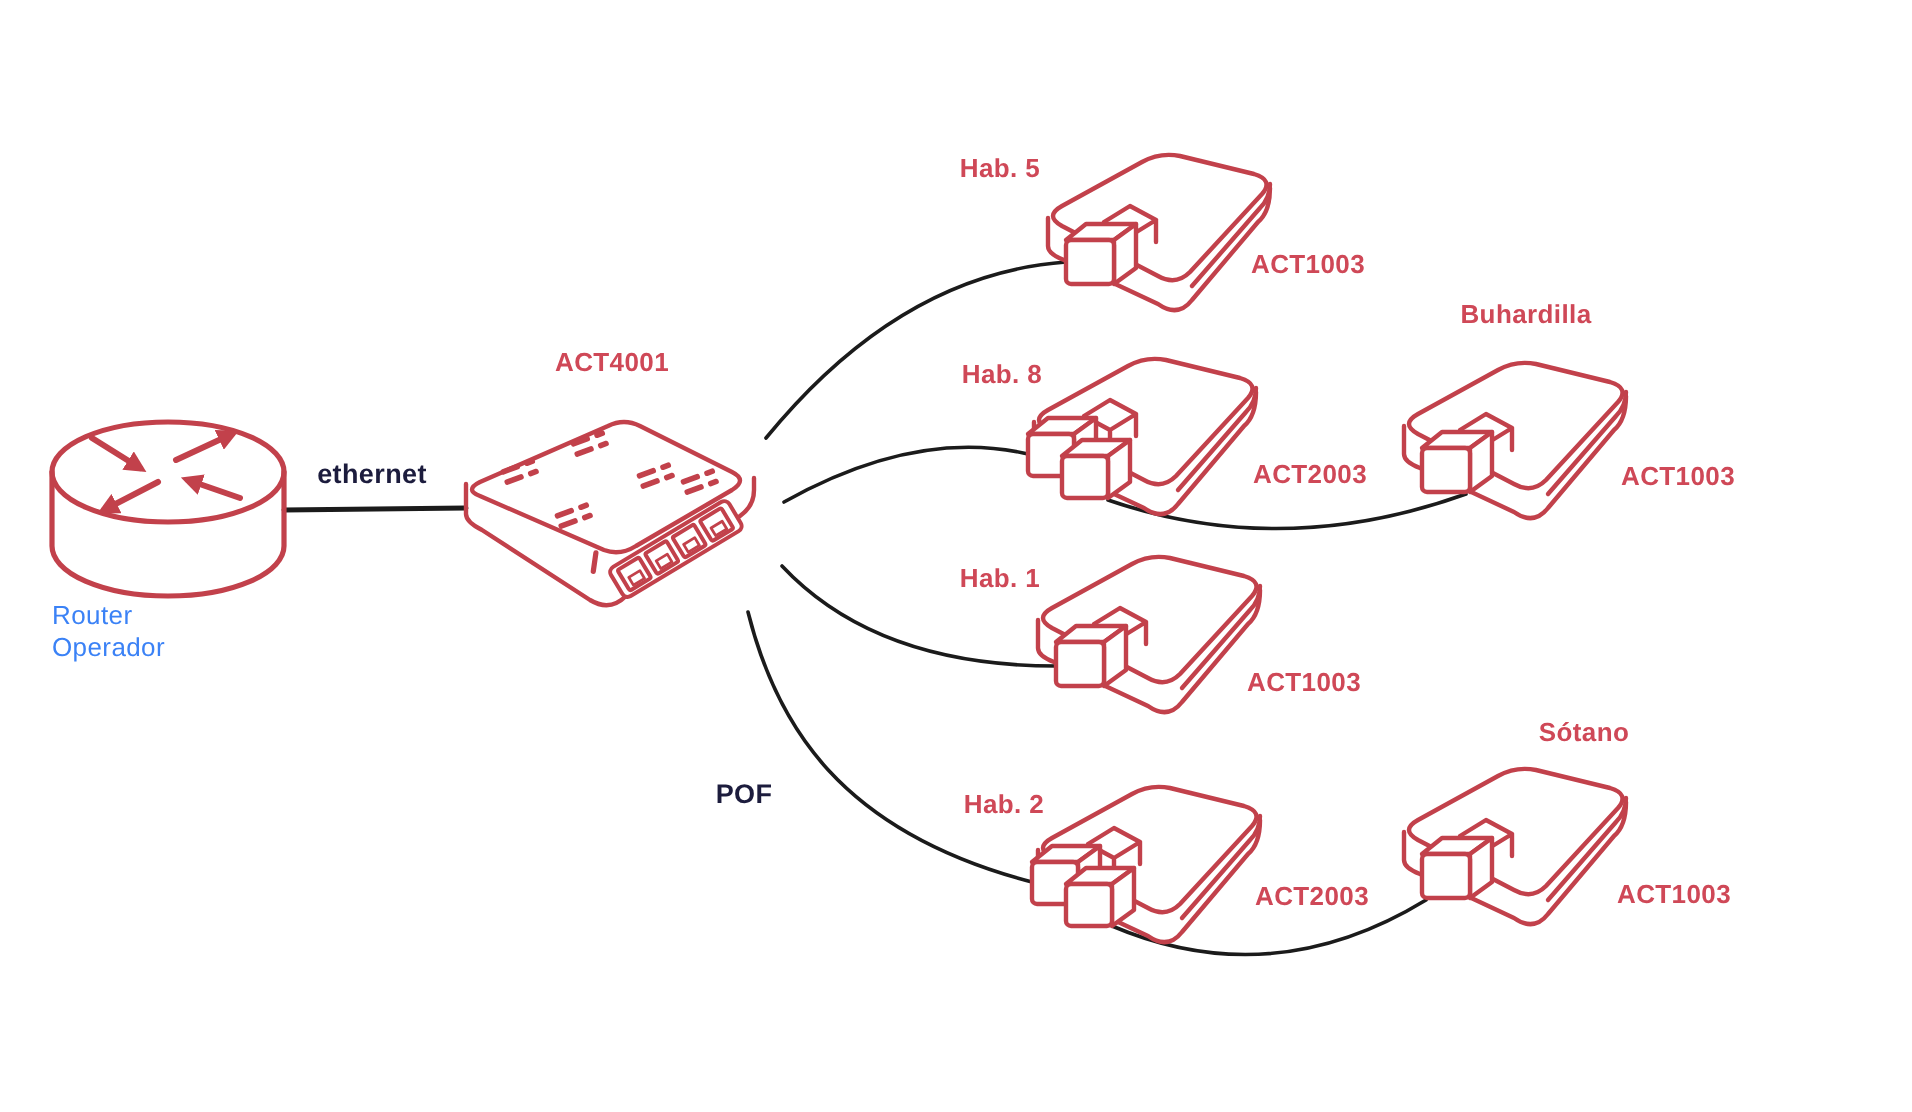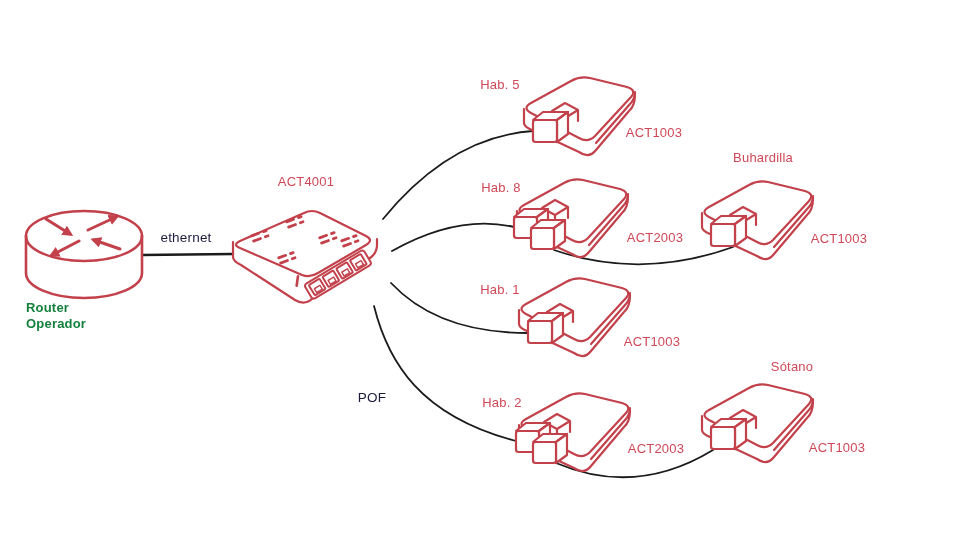--- a/index.html
+++ b/index.html
@@ -8,33 +8,33 @@
     width: 956px;
     height: 556px;
     background: #ffffff;
     overflow: hidden;
     font-family: "Liberation Sans", sans-serif;
   }
   .scene { position: absolute; left: 0; top: 0; }
   .lbl {
     position: absolute;
     transform: translate(-50%, -50%);
-    font-weight: 400;
+    font-weight: 700;
     font-size: 13px;
     letter-spacing: 0.2px;
     white-space: nowrap;
     color: #cf4857;
   }
   .lbl.dark { color: #1c1c3d; font-size: 13.5px; text-align: center; }
   .router-lbl {
     position: absolute;
-    font-weight: 700;
+    font-weight: 400;
     font-size: 13px;
     letter-spacing: 0.2px;
-    color: #15803d;
+    color: #3b82f6;
     line-height: 16px;
     white-space: nowrap;
   }
 </style>
 </head>
 <body>
 
 <div class="stage">
 
   <svg class="scene" width="956" height="556" viewBox="0 0 956 556">

